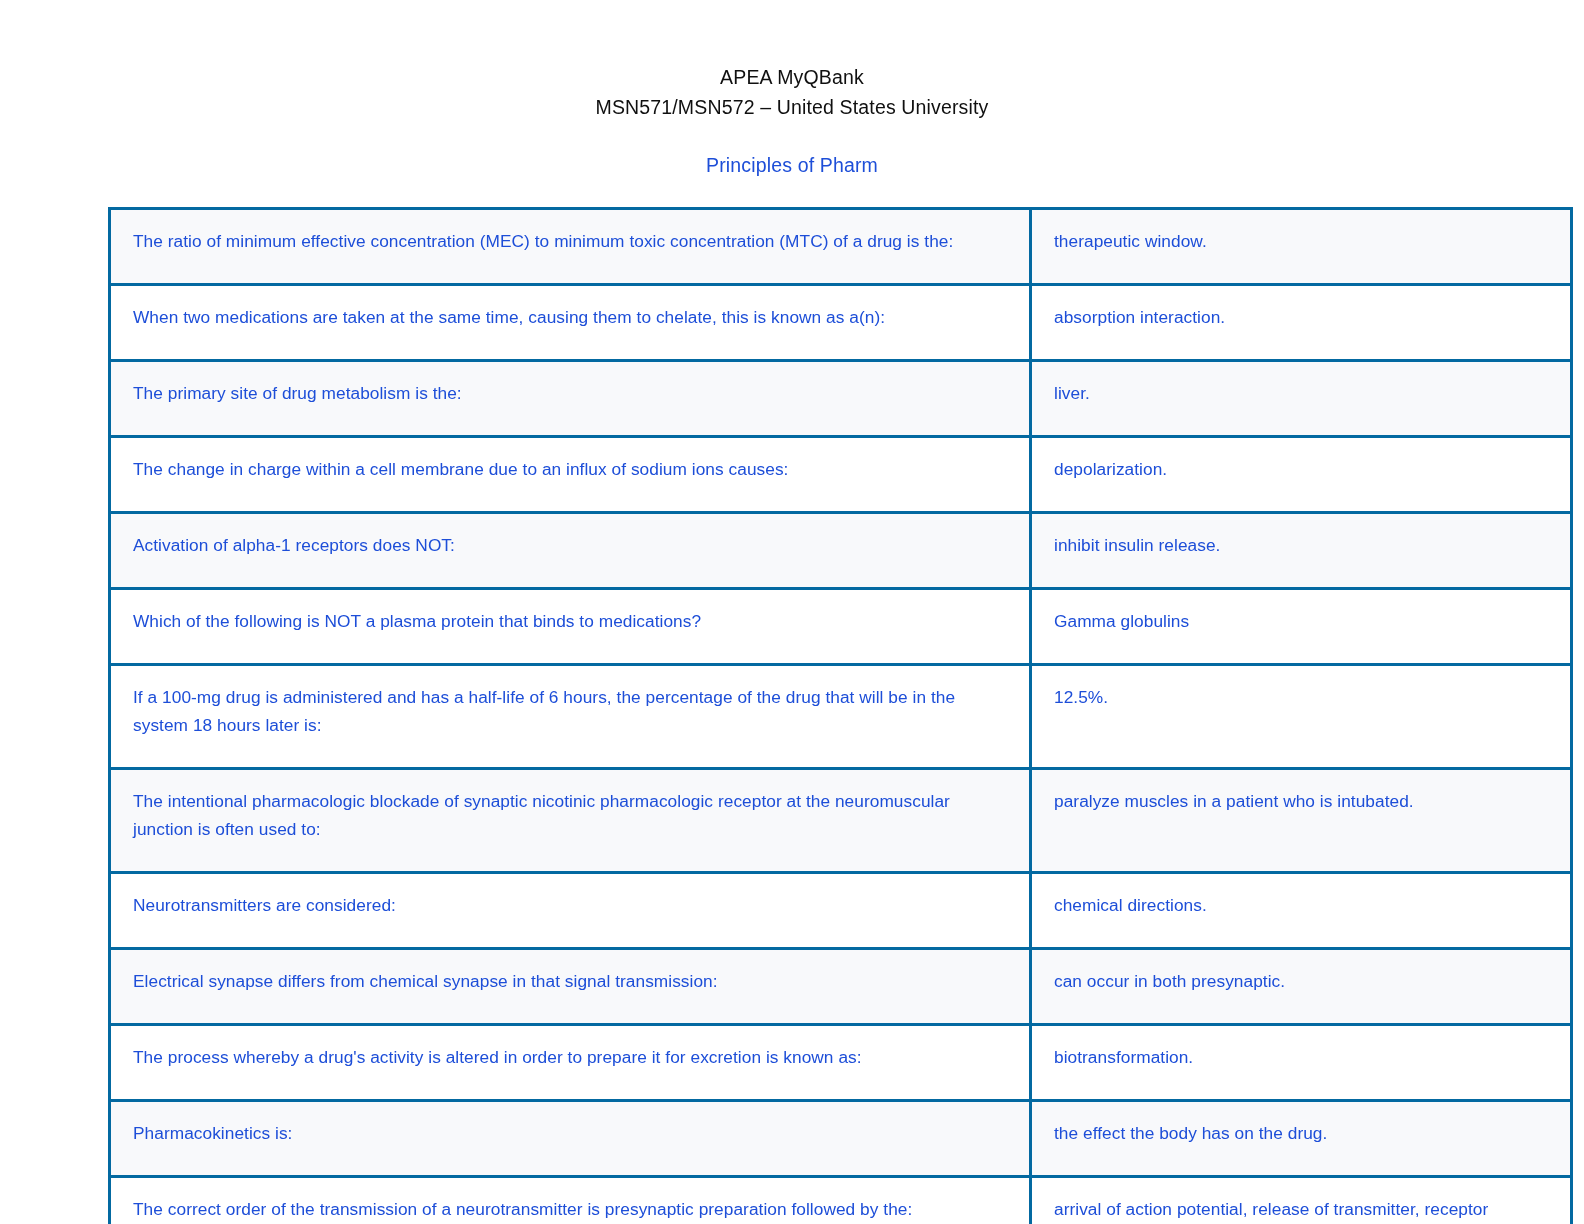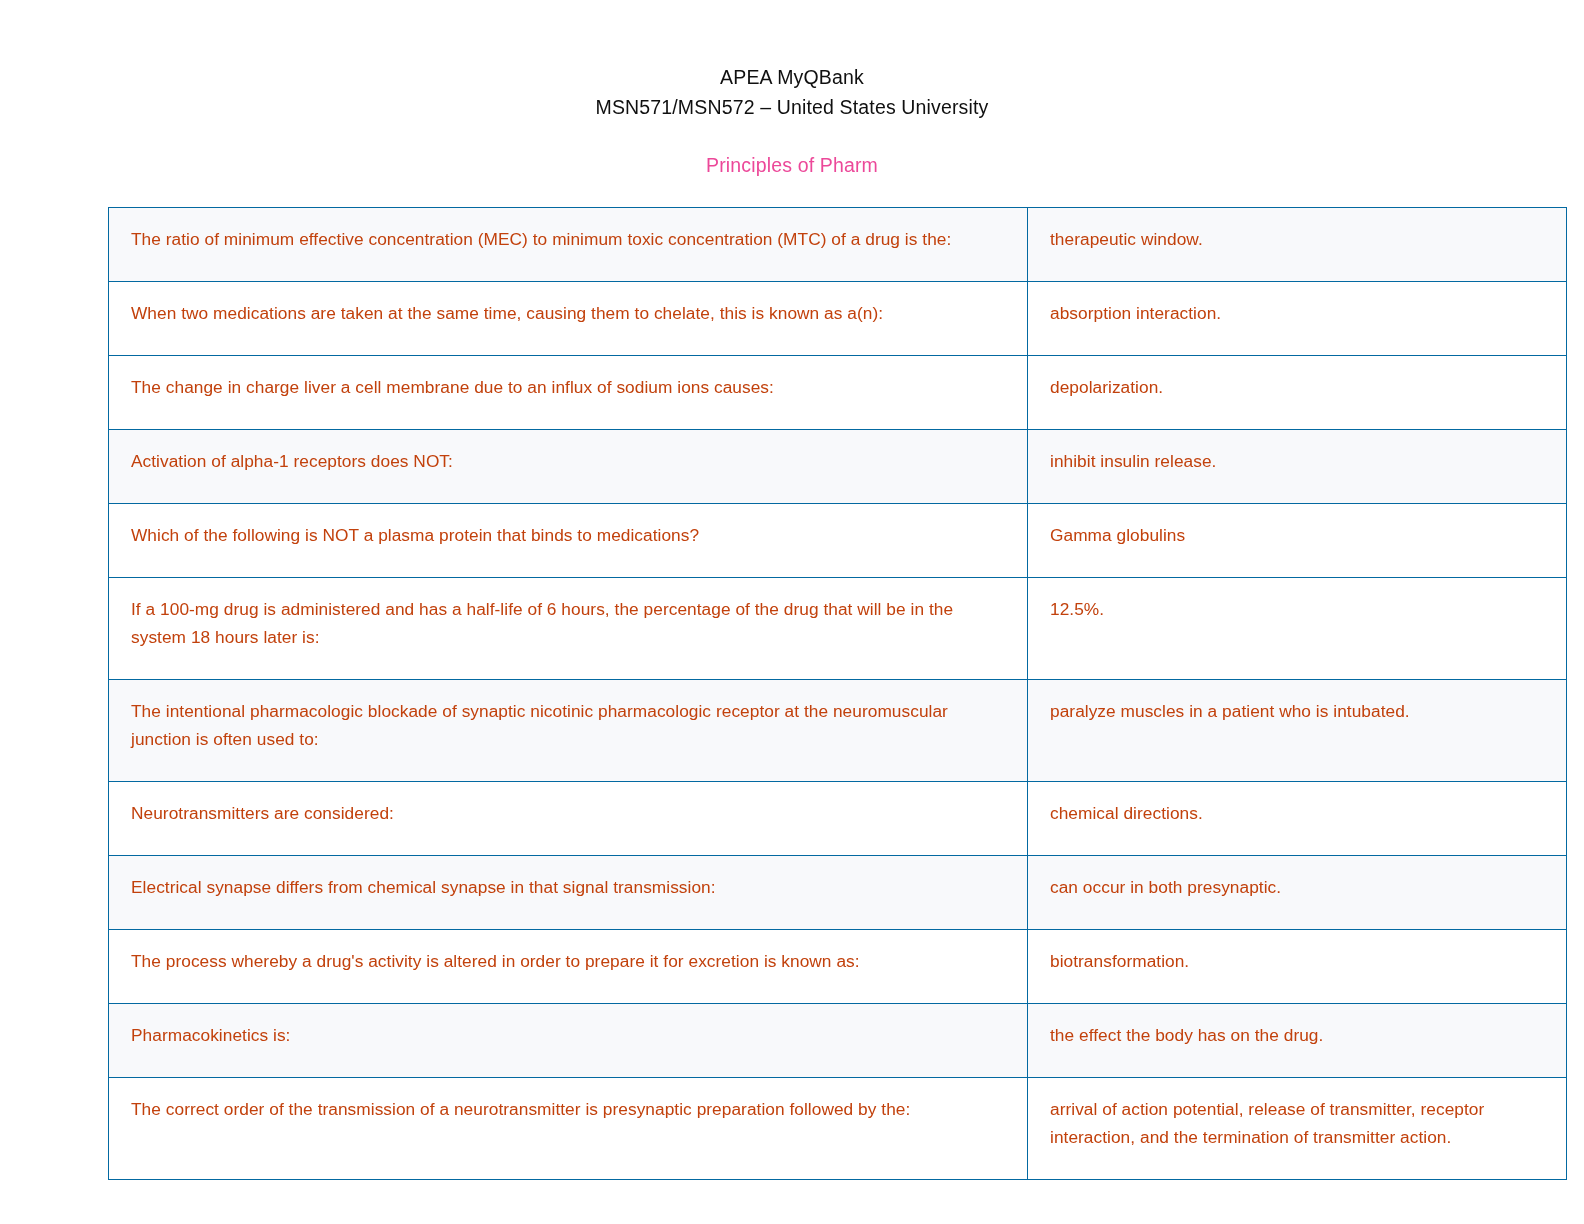--- a/index.html
+++ b/index.html
@@ -34,43 +34,43 @@
     color: #101010;
   }
   .doc-header .spacer-line {
     height: 28px;
   }
   .doc-header .subtitle {
     font-size: 19.5px;
     line-height: 30px;
     font-weight: 400;
     letter-spacing: 0.15px;
-    color: #ec4899;
+    color: #1d4ed8;
   }
 
   
   .qa-table-wrap {
     margin: 0 auto;
     width: 1368px;
     padding-top: 27px;
   }
   table.qa-table {
     width: 1368px;
     border-collapse: collapse;
     table-layout: fixed;
     border: 1px solid #eceef0;
   }
   table.qa-table td {
-    border: 1px solid #0369a1;
+    border: 3px solid #0369a1;
     vertical-align: top;
     padding: 17px 22px 28px 22px;
     font-size: 17.3px;
     line-height: 28px;
     font-weight: 400;
-    color: #c2410c;
+    color: #1d4ed8;
     letter-spacing: 0.05px;
   }
   table.qa-table td.col-q { width: 874px; }
   table.qa-table td.col-a { width: 494px; }
 
   table.qa-table tr.shade td {
     background: #f8f9fb;
   }
   table.qa-table tr.plain td {
     background: #ffffff;
@@ -92,22 +92,26 @@
     <table class="qa-table">
       <tbody id="qa-body">
           <tr class="shade">
             <td class="col-q">The ratio of minimum effective concentration (MEC) to minimum toxic concentration (MTC) of a drug is the:</td>
             <td class="col-a">therapeutic window.</td>
           </tr>
           <tr class="plain">
             <td class="col-q">When two medications are taken at the same time, causing them to chelate, this is known as a(n):</td>
             <td class="col-a">absorption interaction.</td>
           </tr>
+          <tr class="shade">
+            <td class="col-q">The primary site of drug metabolism is the:</td>
+            <td class="col-a">liver.</td>
+          </tr>
           <tr class="plain">
-            <td class="col-q">The change in charge liver a cell membrane due to an influx of sodium ions causes:</td>
+            <td class="col-q">The change in charge within a cell membrane due to an influx of sodium ions causes:</td>
             <td class="col-a">depolarization.</td>
           </tr>
           <tr class="shade">
             <td class="col-q">Activation of alpha-1 receptors does NOT:</td>
             <td class="col-a">inhibit insulin release.</td>
           </tr>
           <tr class="plain">
             <td class="col-q">Which of the following is NOT a plasma protein that binds to medications?</td>
             <td class="col-a">Gamma globulins</td>
           </tr>

